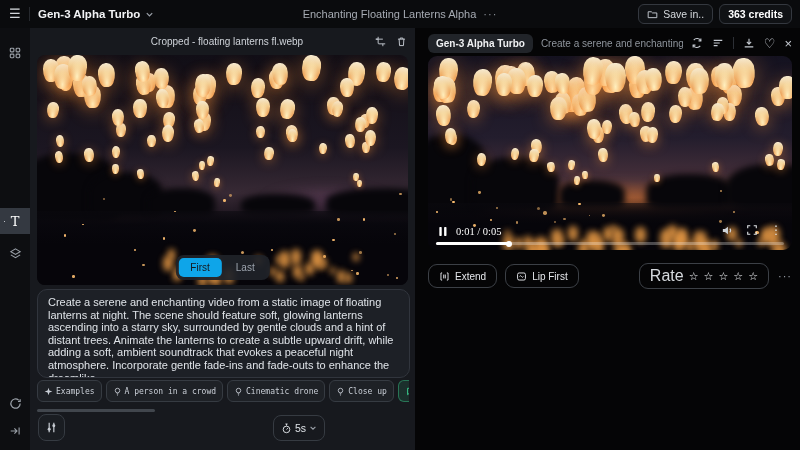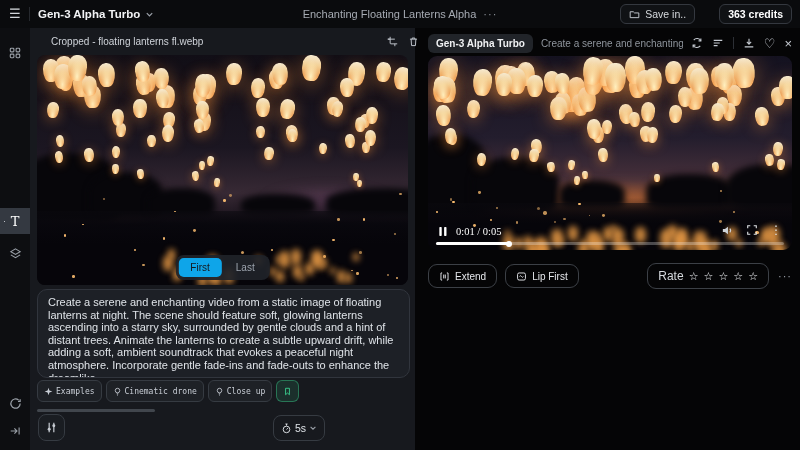--- a/index.html
+++ b/index.html
@@ -10,35 +10,35 @@
 
   
   .topbar{position:absolute;left:0;top:0;width:800px;height:28px;background:#0a0b0d;display:flex;align-items:center;}
   .menu-btn{position:absolute;left:9px;top:6px;font-size:13px;color:#d3d6db;line-height:16px;}
   .tb-divider{position:absolute;left:29px;top:7px;width:1px;height:14px;background:#26292e;}
   .model-sel{position:absolute;left:38px;top:0;height:28px;display:flex;align-items:center;gap:5px;cursor:pointer;}
   .model-sel .lbl{font-size:11.5px;font-weight:700;color:#f2f3f5;}
   .doc-title{position:absolute;left:50%;top:0;height:28px;transform:translateX(-50%);display:flex;align-items:center;gap:7px;}
   .doc-title .t{font-size:11px;color:#a6abb3;white-space:nowrap;}
   .doc-title .m{font-size:11px;color:#8d929a;cursor:pointer;letter-spacing:1px;}
-  .tb-right{position:absolute;right:8px;top:4px;display:flex;gap:0;}
+  .tb-right{position:absolute;right:8px;top:4px;display:flex;gap:6px;}
   .pillbtn{display:flex;align-items:center;gap:5px;height:20px;padding:0 8px;border:1px solid #34383f;border-radius:6px;
            background:#101215;font-size:10.5px;color:#d6dade;cursor:pointer;}
-  .pillbtn.credits{font-weight:700;color:#fff;margin-left:24px;}
+  .pillbtn.credits{font-weight:700;color:#fff;}
 
   
   .iconbar{position:absolute;left:0;top:28px;width:30px;height:422px;background:#0d0e11;border-right:1px solid #16181c;}
   .sb-item{position:absolute;left:0;width:30px;height:26px;display:flex;align-items:center;justify-content:center;color:#9aa0a8;cursor:pointer;}
   .sb-item.active{background:#343941;color:#fff;}
   .sb-item .tglyph{font-family:"DejaVu Serif",serif;font-size:13px;}
   .sb-item .adot{position:absolute;left:3px;top:11px;font-size:9px;color:#cfd3d9;line-height:4px;}
 
   
   .left-panel{position:absolute;left:30px;top:28px;width:385px;height:422px;background:#17191e;}
-  .asset-hdr{position:absolute;left:12px;top:0;width:100%;height:26px;display:flex;align-items:center;}
+  .asset-hdr{position:absolute;left:0;top:0;width:100%;height:26px;display:flex;align-items:center;justify-content:center;}
   .asset-hdr .name{margin-left:9px;font-size:10px;color:#cfd3d9;}
   .asset-hdr .tools{position:absolute;right:8px;top:0;height:26px;display:flex;align-items:center;gap:10px;}
 
   .scene{position:absolute;overflow:hidden;border-radius:8px;}
   .scene-left{left:7px;top:27px;width:371px;height:230px;
     background:linear-gradient(180deg,#110e16 0%,#1b1621 40%,#372934 60%,#231a24 68%,#0a0810 74%,#060509 100%);}
   .scene .glow{position:absolute;filter:blur(6px);}
   .scene .tree{position:absolute;background:#07060a;border-radius:45% 45% 20% 20%;filter:blur(3px);}
   .scene .water{position:absolute;background:linear-gradient(180deg,rgba(10,9,14,.55),#06050a 45%);}
   .scene .lantern{position:absolute;
@@ -87,21 +87,21 @@
   .vp-right{position:absolute;right:10px;bottom:13px;display:flex;align-items:center;gap:12px;color:#dfe3e6;}
   .vp-kebab{font-size:12px;color:#dfe3e6;cursor:pointer;}
   .vp-track{position:absolute;left:8px;right:8px;bottom:5px;height:3px;background:rgba(255,255,255,.28);border-radius:2px;cursor:pointer;}
   .vp-fill{position:absolute;left:0;top:0;height:3px;background:#fff;border-radius:2px;}
   .vp-head{position:absolute;top:-1.5px;right:-3px;width:6px;height:6px;border-radius:50%;background:#fff;}
 
   .act-row{position:absolute;left:3px;right:8px;top:236px;height:24px;display:flex;align-items:center;}
   .act-btn{display:flex;align-items:center;gap:5px;height:24px;padding:0 10px;border:1px solid #3c4046;border-radius:9px;background:transparent;
     color:#e5e7eb;font-size:10px;cursor:pointer;font-family:inherit;margin-right:8px;}
   .rate-pill{margin-left:auto;display:flex;align-items:center;gap:5px;height:24px;padding:0 10px;border:1px solid #3c4046;border-radius:9px;}
-  .rate-pill .rl{font-size:12px;color:#d6dade;}
+  .rate-pill .rl{font-size:16px;color:#d6dade;}
   .rate-pill .st{font-size:11px;color:#e8eaed;cursor:pointer;line-height:1;}
   .more-dots{margin-left:9px;font-size:11px;color:#9aa0a8;cursor:pointer;letter-spacing:1px;}
 </style>
 </head>
 <body>
 
 <div class="app">
 
   <header class="topbar">
     <button class="ibtn menu-btn">
@@ -330,20 +330,29 @@
     <div class="prompt-box" role="textbox">Create a serene and enchanting video from a static image of floating lanterns at night. The scene should feature soft, glowing lanterns ascending into a starry sky, surrounded by gentle clouds and a hint of distant trees. Animate the lanterns to create a subtle upward drift, while adding a soft, ambient soundtrack that evokes a peaceful night atmosphere. Incorporate gentle fade-ins and fade-outs to enhance the dreamlike</div>
 
     <div class="chips">
       <button class="chip">
         <span>
           <svg width="9" height="9" viewBox="0 0 14 14" fill="#c9ced6">
               <path d="M7 1 L8.4 5.6 L13 7 L8.4 8.4 L7 13 L5.6 8.4 L1 7 L5.6 5.6 Z"></path>
             </svg>
         </span>
         <span>Examples</span>
+      </button>
+      <button class="chip">
+        <span>
+          <svg width="9" height="9" viewBox="0 0 14 14" fill="none" stroke="#c9ced6" stroke-width="1.3">
+              <circle cx="7" cy="5.5" r="3.5"></circle>
+              <path d="M5.7 10.5 h2.6 M6.2 12.5 h1.6"></path>
+            </svg>
+        </span>
+        <span>A person in a crowd</span>
       </button>
       <button class="chip">
         <span>
           <svg width="9" height="9" viewBox="0 0 14 14" fill="none" stroke="#c9ced6" stroke-width="1.3">
               <circle cx="7" cy="5.5" r="3.5"></circle>
               <path d="M5.7 10.5 h2.6 M6.2 12.5 h1.6"></path>
             </svg>
         </span>
         <span>Cinematic drone</span>
       </button>

